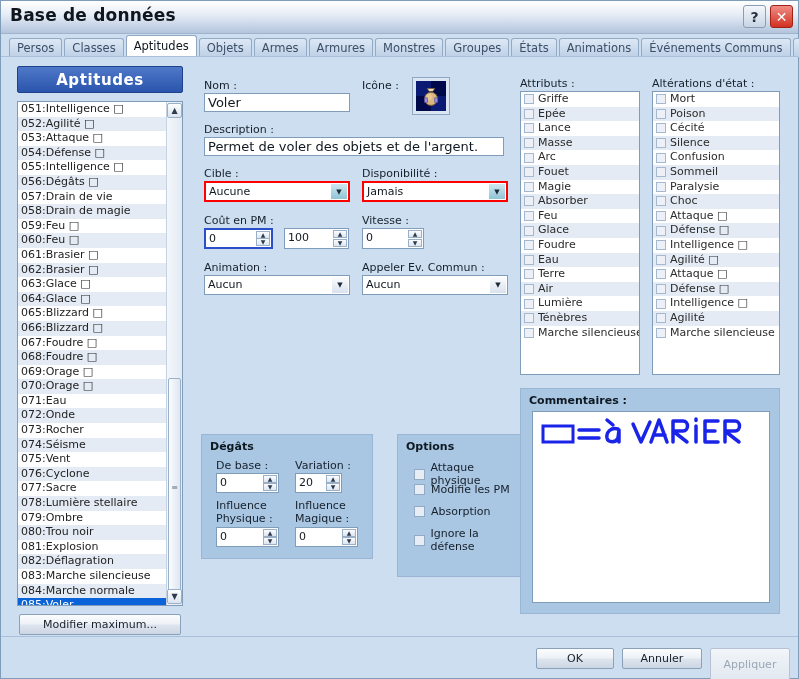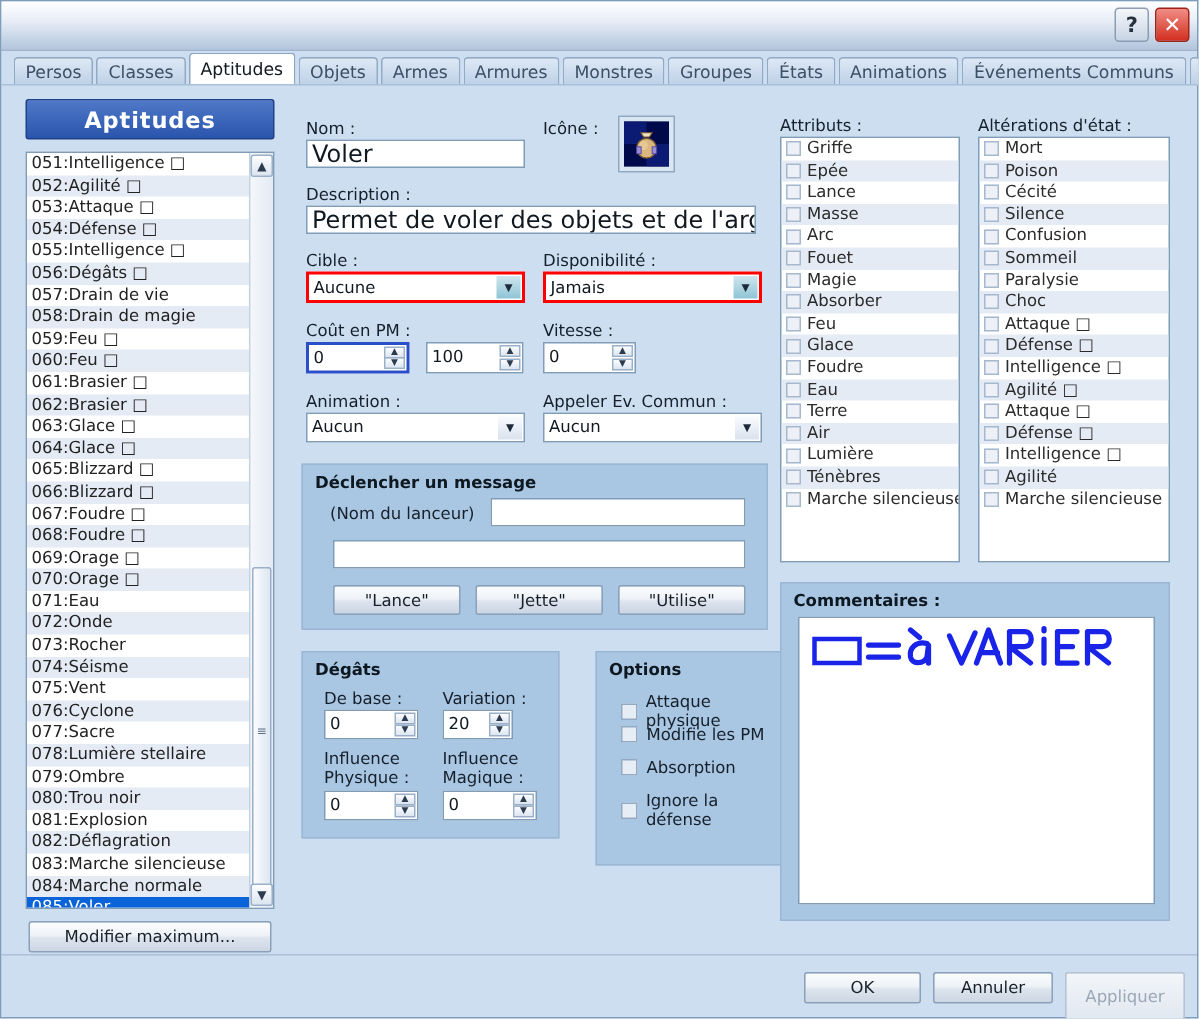--- a/index.html
+++ b/index.html
@@ -74,21 +74,21 @@
     display:flex;align-items:center;justify-content:center;box-sizing:border-box;
     font-family:"DejaVu Sans","Liberation Sans",sans-serif;}
   .btn.disabled{color:#9aa7b6;border-color:#b7c3d2;
     background:linear-gradient(to bottom,#f2f5f9,#e1e8f0);}
   .btn-modifier{position:absolute;left:18px;top:557px;width:162px;height:21px;}
 
   
   .lbl{position:absolute;font-size:11px;color:#16202b;white-space:nowrap;
     font-family:"DejaVu Sans","Liberation Sans",sans-serif;}
   .txt{position:absolute;background:#ffffff;border:1px solid #7f9db9;box-sizing:border-box;
-    font-size:16px;color:#101820;padding:1px 3px;line-height:16px;overflow:hidden;
+    font-size:13px;color:#101820;padding:1px 3px;line-height:16px;overflow:hidden;
     white-space:nowrap;font-family:"DejaVu Sans","Liberation Sans",sans-serif;}
   .combo{position:absolute;background:#ffffff;border:1px solid #7f9db9;box-sizing:border-box;
     font-size:11px;color:#101820;line-height:18px;padding-left:3px;overflow:hidden;}
   .combo .arrow{position:absolute;right:1px;top:1px;bottom:1px;width:16px;
     background:linear-gradient(to bottom,#fbfcfe,#d9e2ee);
     display:flex;align-items:center;justify-content:center;font-size:7px;color:#1d2a38;}
   .combo.hl{border:2px solid #ff0000;}
   .combo.hl .arrow{background:linear-gradient(to bottom,#cfe6ee,#8fc4d6);}
   .spin{position:absolute;background:#ffffff;border:1px solid #7f9db9;box-sizing:border-box;
     font-size:11px;color:#101820;line-height:18px;padding-left:3px;overflow:hidden;}
@@ -130,20 +130,21 @@
   
   .bottom{position:absolute;left:0;top:635px;width:797px;height:42px;
     background:#cddef1;border-top:1px solid #aabfd8;box-sizing:border-box;}
 </style>
 </head>
 <body>
 
 <div id="app">
 
   <div class="titlebar">
+    <div class="title-text">Base de données</div>
     <div class="tb-btns">
       <div class="tb-btn tb-help">?</div>
       <div class="tb-btn tb-close">✕</div>
     </div>
   </div>
 
   <div class="tabstrip">
     <div class="tabrow" id="tabrow">
         <div class="tab">Persos</div>
         <div class="tab">Classes</div>
@@ -267,29 +268,20 @@
       <span>Aucun</span>
       <span class="arrow">▼</span>
     </div>
 
     <div class="lbl" style="left:361px;top:204px;">Appeler Ev. Commun :</div>
     <div class="combo" style="left:361px;top:218px;width:146px;height:20px;">
       <span>Aucun</span>
       <span class="arrow">▼</span>
     </div>
 
-    <div class="group" style="left:200px;top:252px;width:311px;height:111px;">
-      <div class="gtitle">Déclencher un message</div>
-      <div class="lbl" style="left:18px;top:26px;">(Nom du lanceur)</div>
-      <div class="txt" style="left:125px;top:22px;width:170px;height:19px;"></div>
-      <div class="txt" style="left:20px;top:50px;width:275px;height:19px;"></div>
-      <div class="grpbtn" style="left:20px;top:80px;width:85px;">"Lance"</div>
-      <div class="grpbtn" style="left:115px;top:80px;width:85px;">"Jette"</div>
-      <div class="grpbtn" style="left:210px;top:80px;width:85px;">"Utilise"</div>
-    </div>
 
     <div class="group" style="left:200px;top:377px;width:172px;height:125px;">
       <div class="gtitle">Dégâts</div>
       <div class="lbl" style="left:14px;top:24px;">De base :</div>
       <div class="spin" style="left:14px;top:38px;width:63px;height:20px;">
         <span>0</span>
         <span class="sp up">▲</span>
         <span class="sp dn">▼</span>
       </div>
       <div class="lbl" style="left:93px;top:24px;">Variation :</div>

